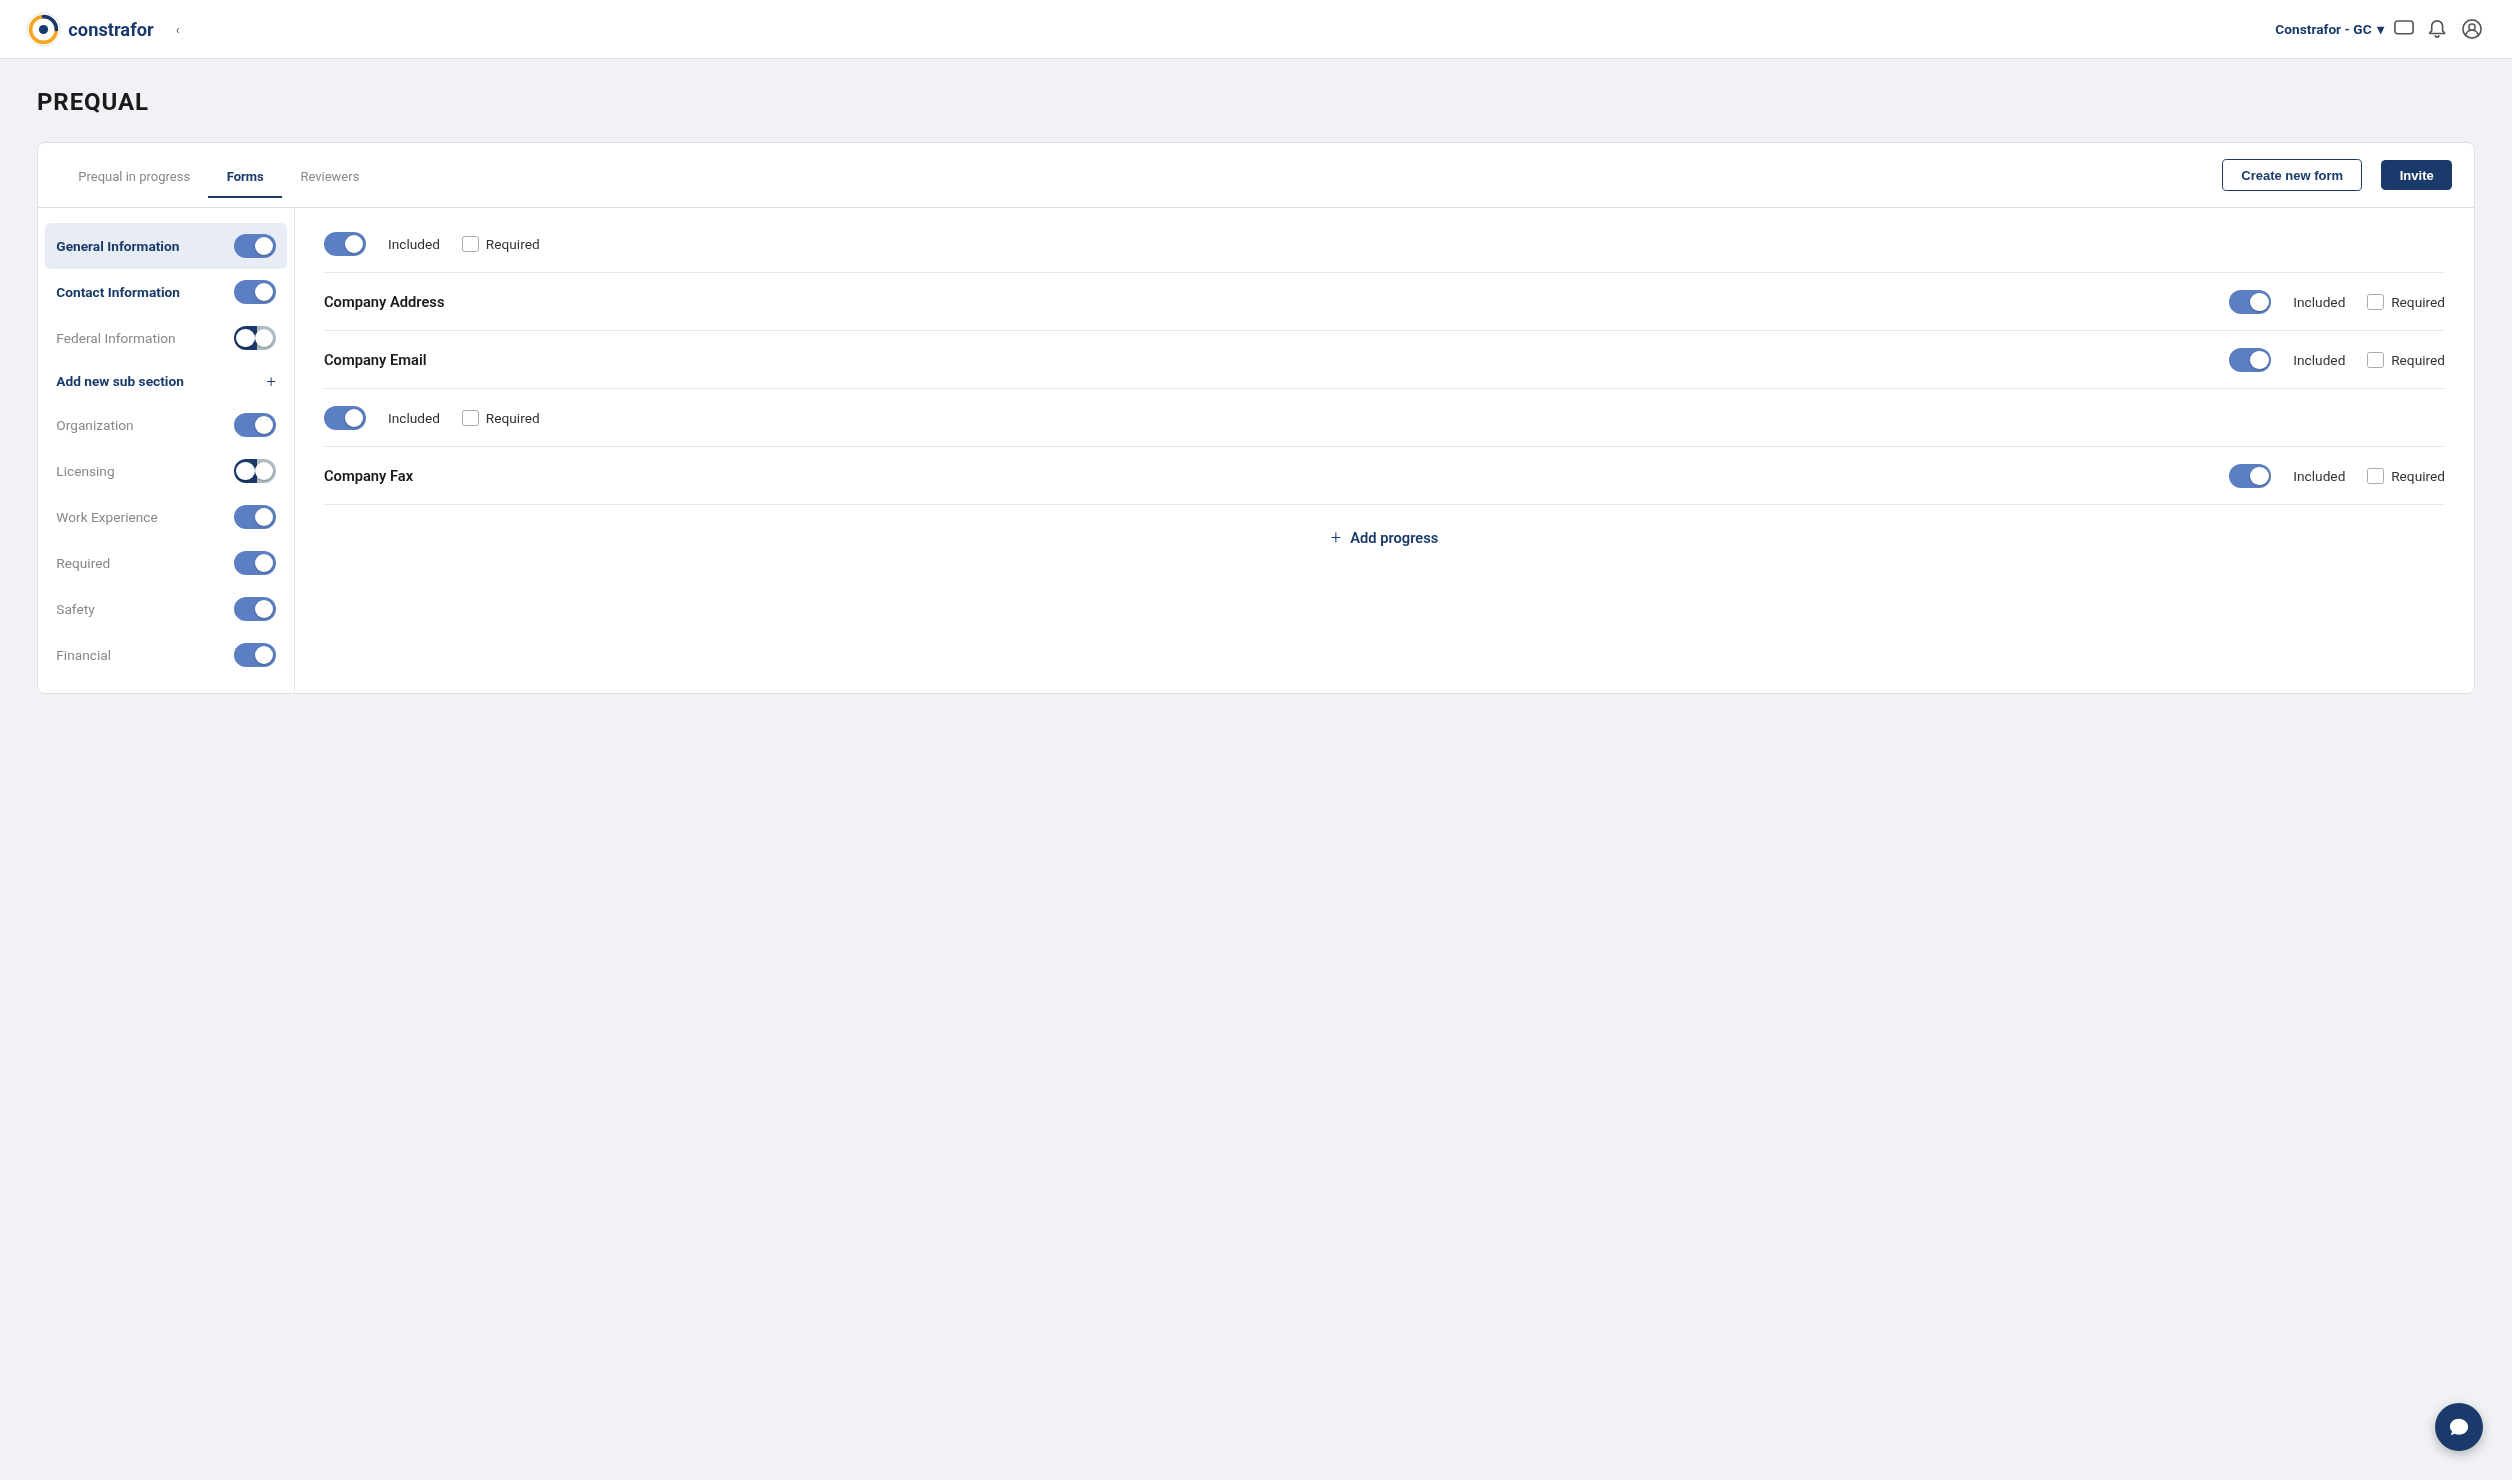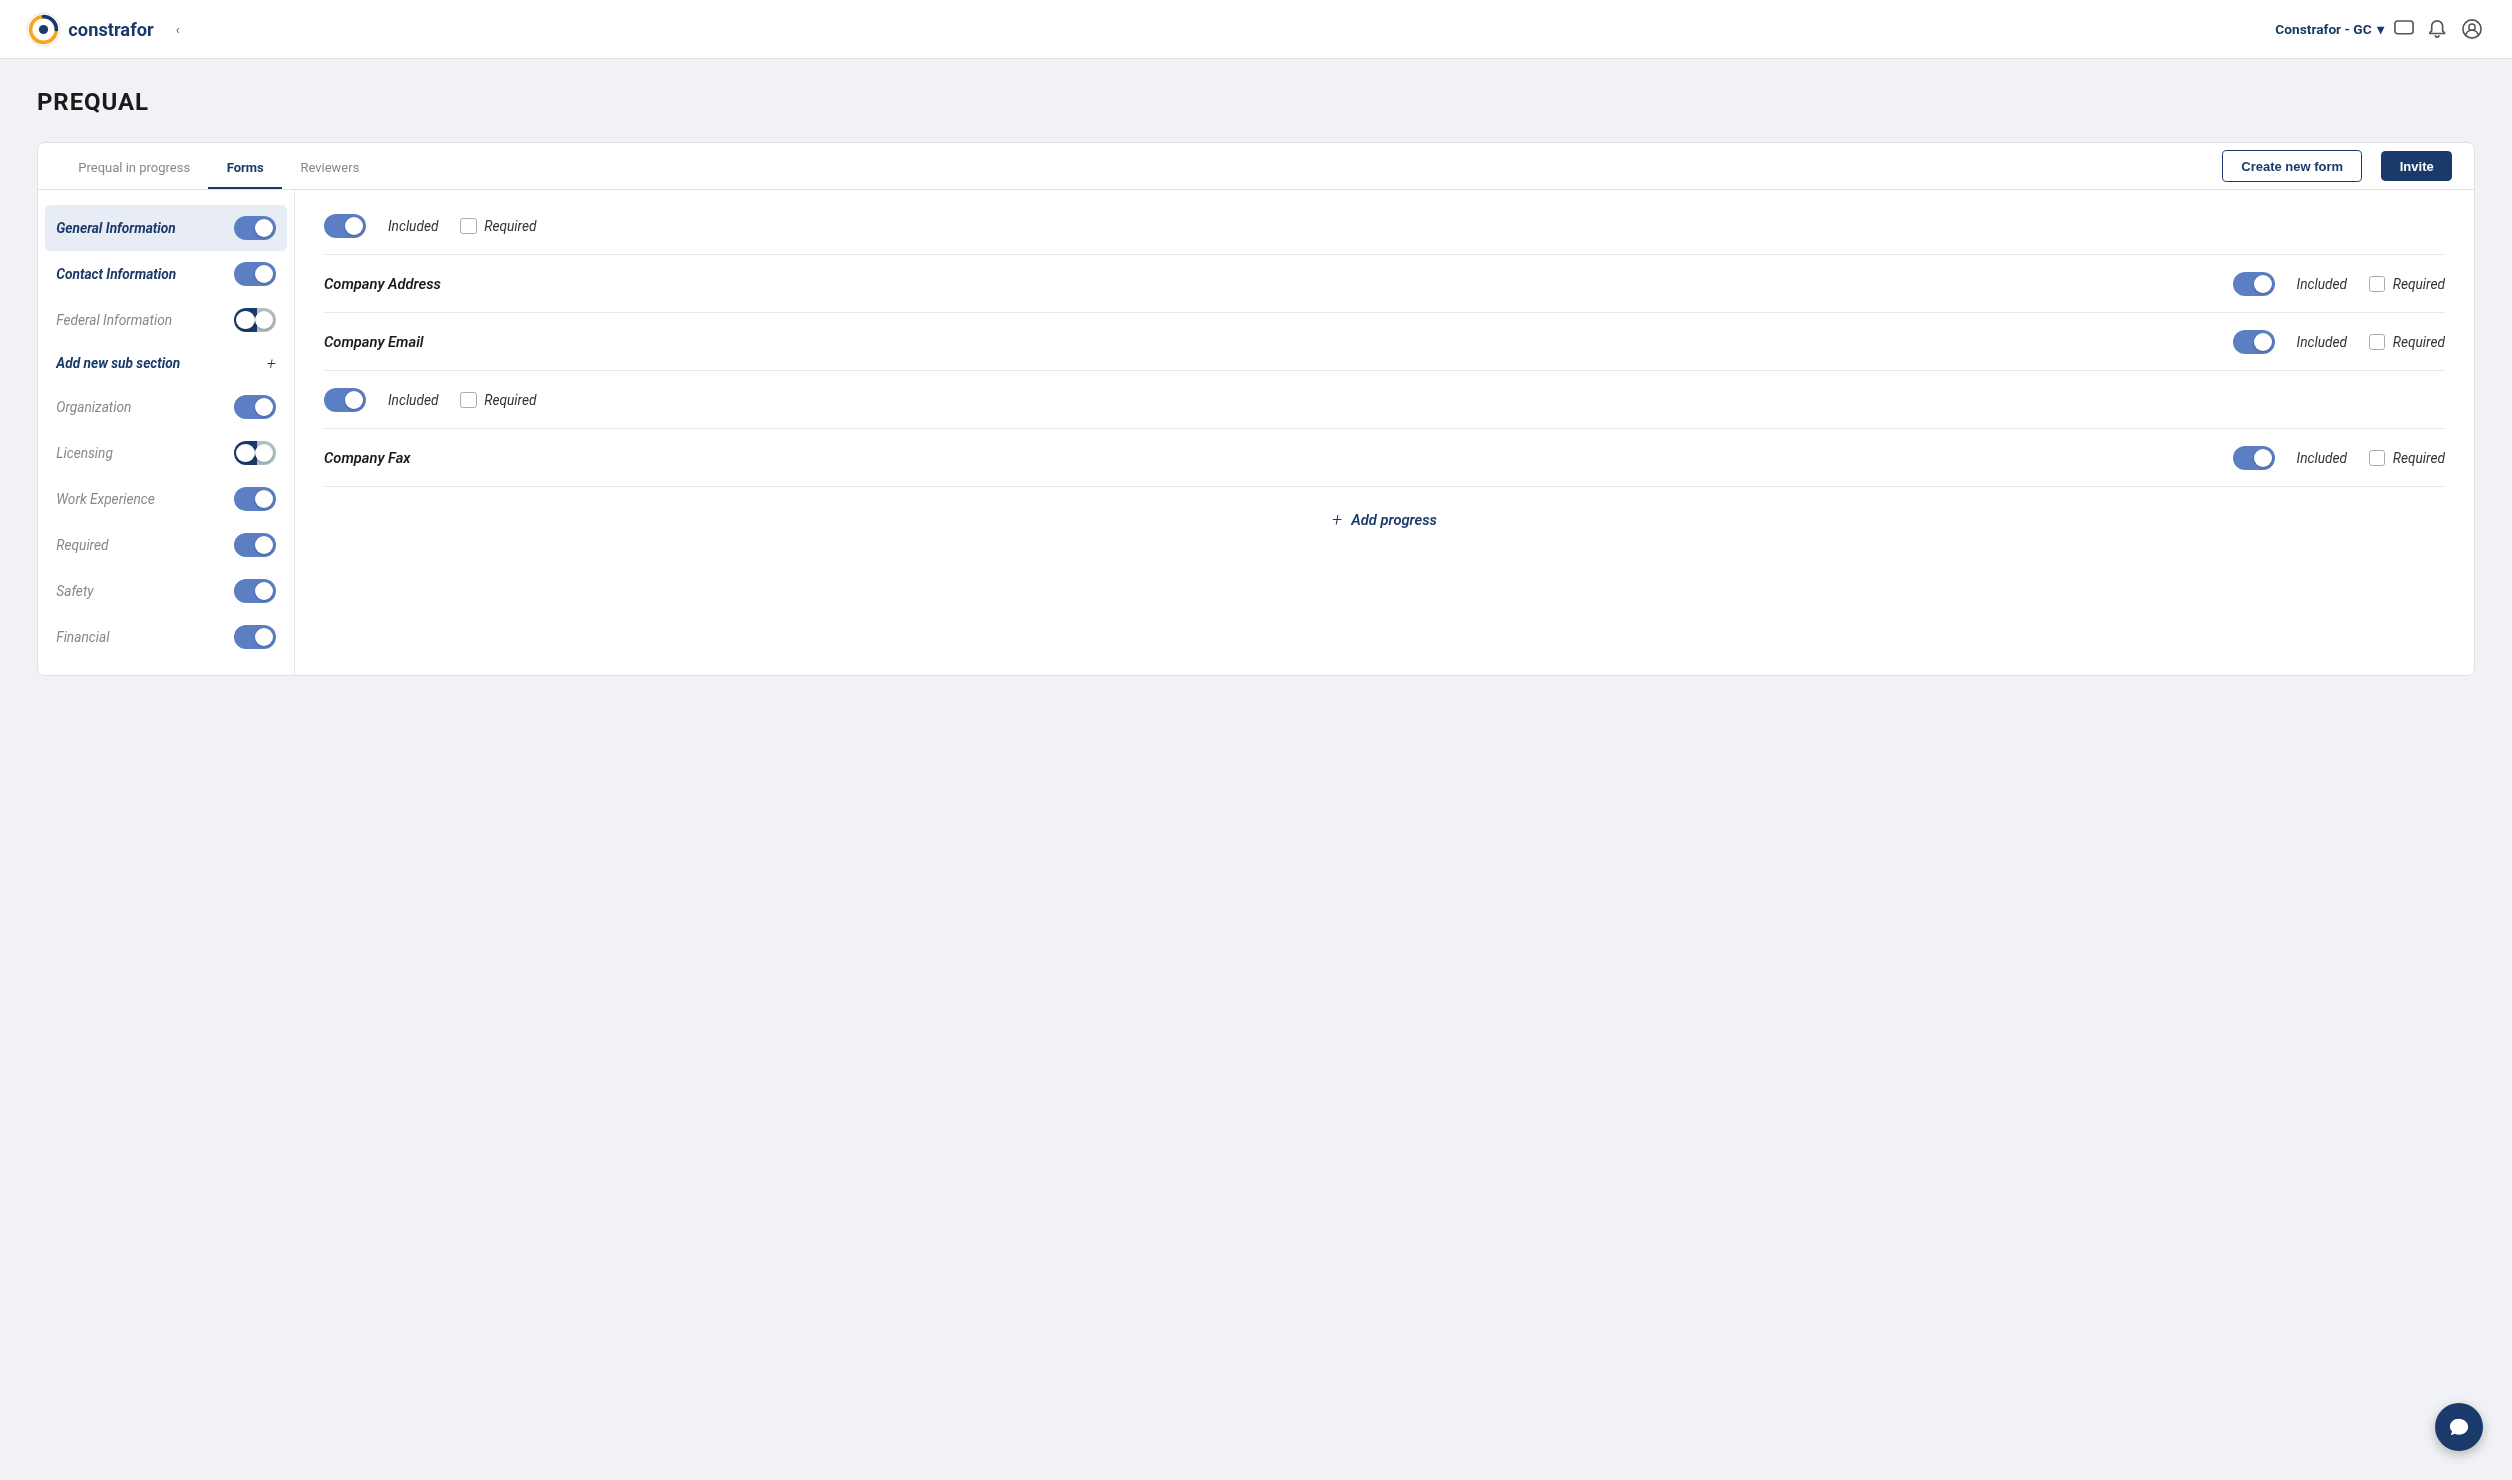--- a/index.html
+++ b/index.html
@@ -114,21 +114,21 @@
       border-radius: 7.3px;
       border: 0.9px solid #e0e0e0;
       padding: 0;
       overflow: hidden;
     }
 
     
     .tabs-bar {
       display: flex;
       align-items: center;
-      padding: 0 22px;
+      padding: 9px 22px;
       border-bottom: 0.9px solid #e0e0e0;
     }
     .tab-item {
       padding: 16.5px 18.3px 14.7px;
       font-size: 13px;
       color: #888;
       cursor: pointer;
       position: relative;
       white-space: nowrap;
     }
@@ -169,21 +169,20 @@
       font-size: 13px;
       border: none;
       border-radius: 4.6px;
       cursor: pointer;
     }
 
     
     .content-layout {
       display: flex;
       min-height: 476px;
-      font-style: italic;
     }
 
     
     .sidebar {
       width: 257px;
       min-width: 238px;
       border-right: 0.9px solid #e8e8e8;
       padding: 14.7px 0;
     }
     .sidebar-item {

